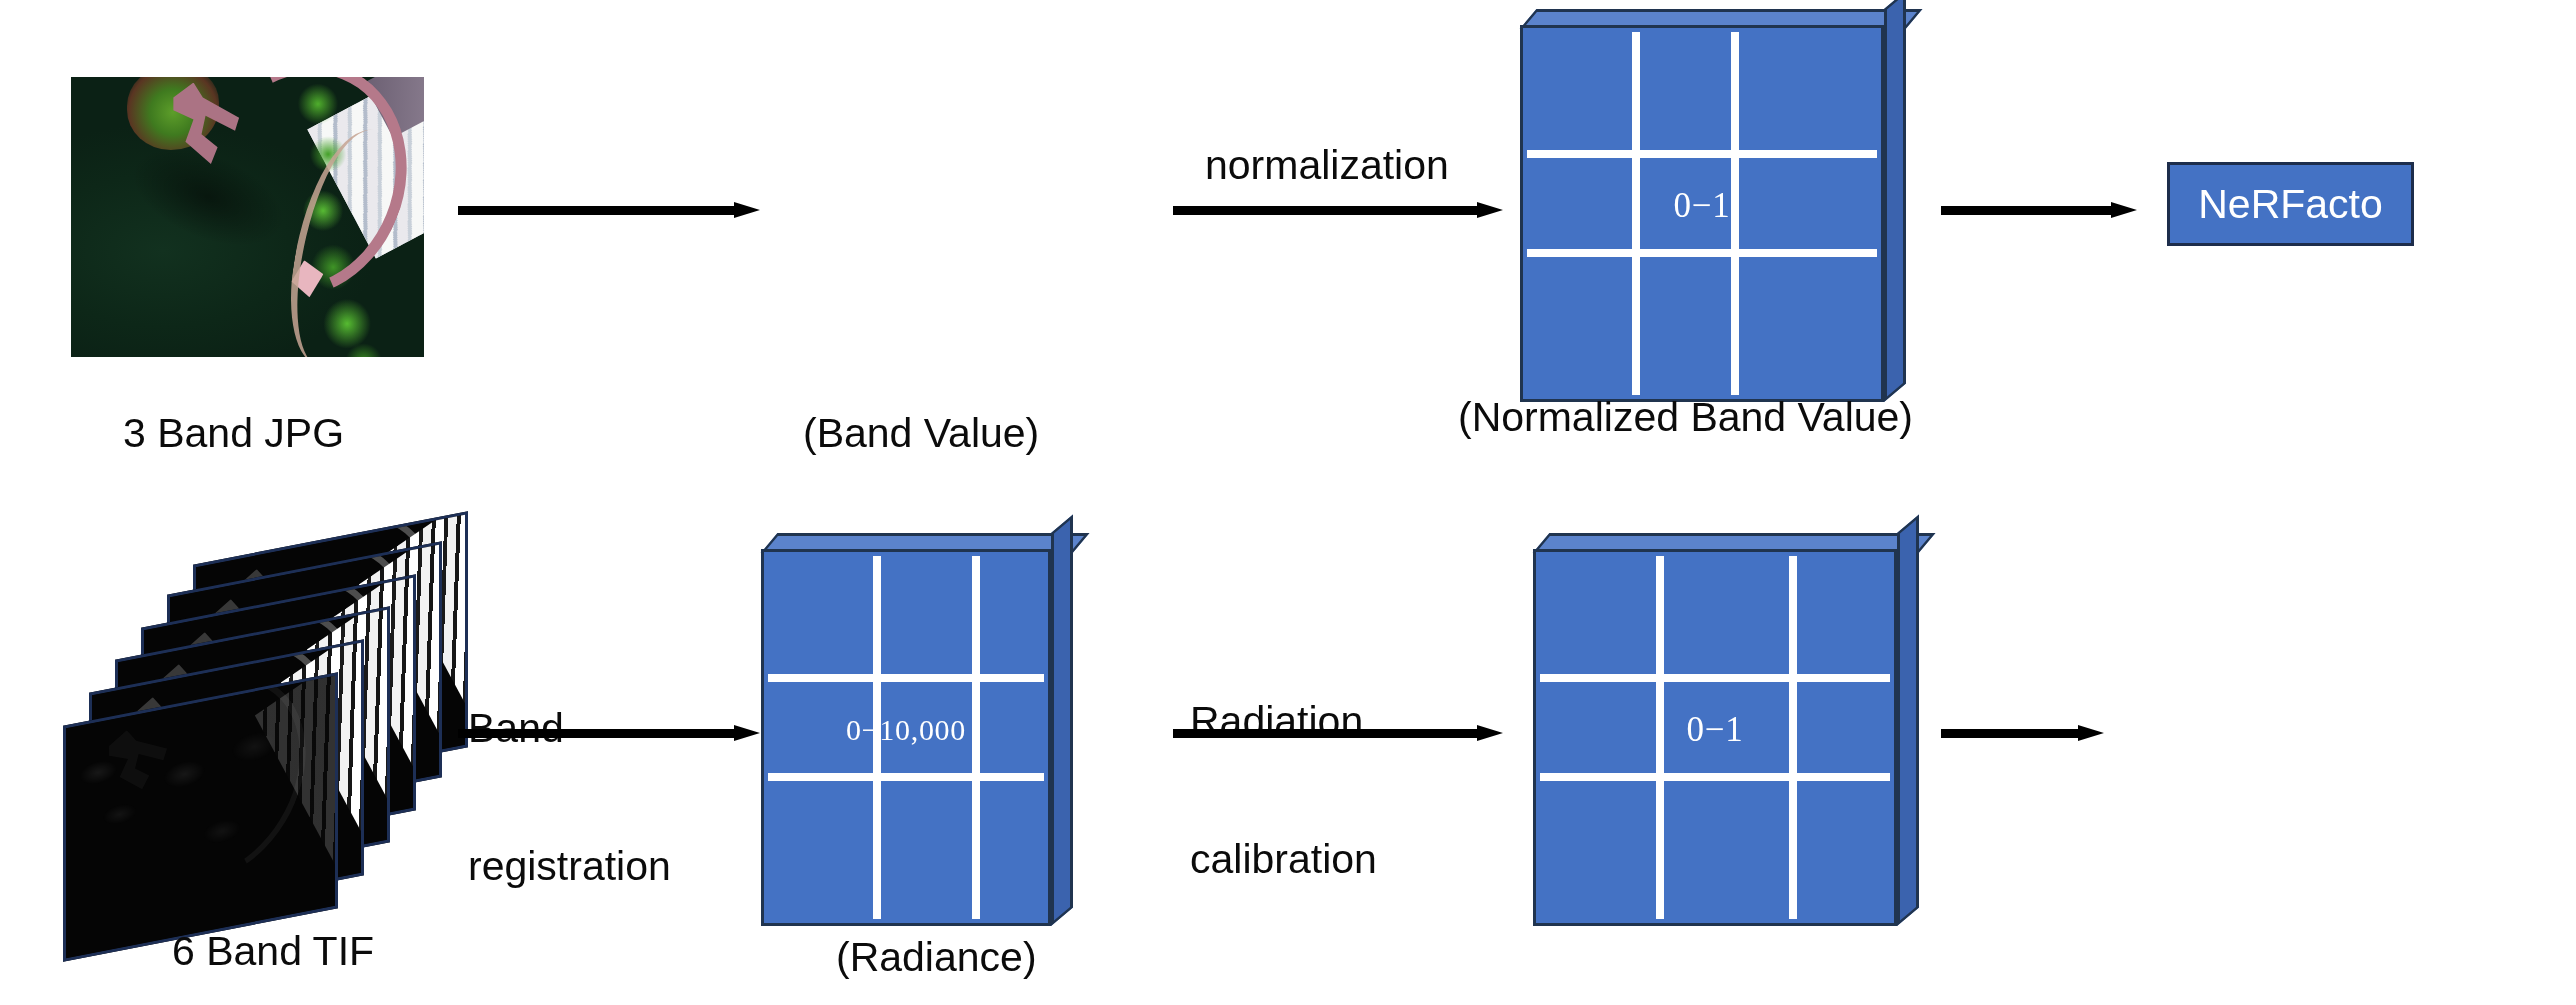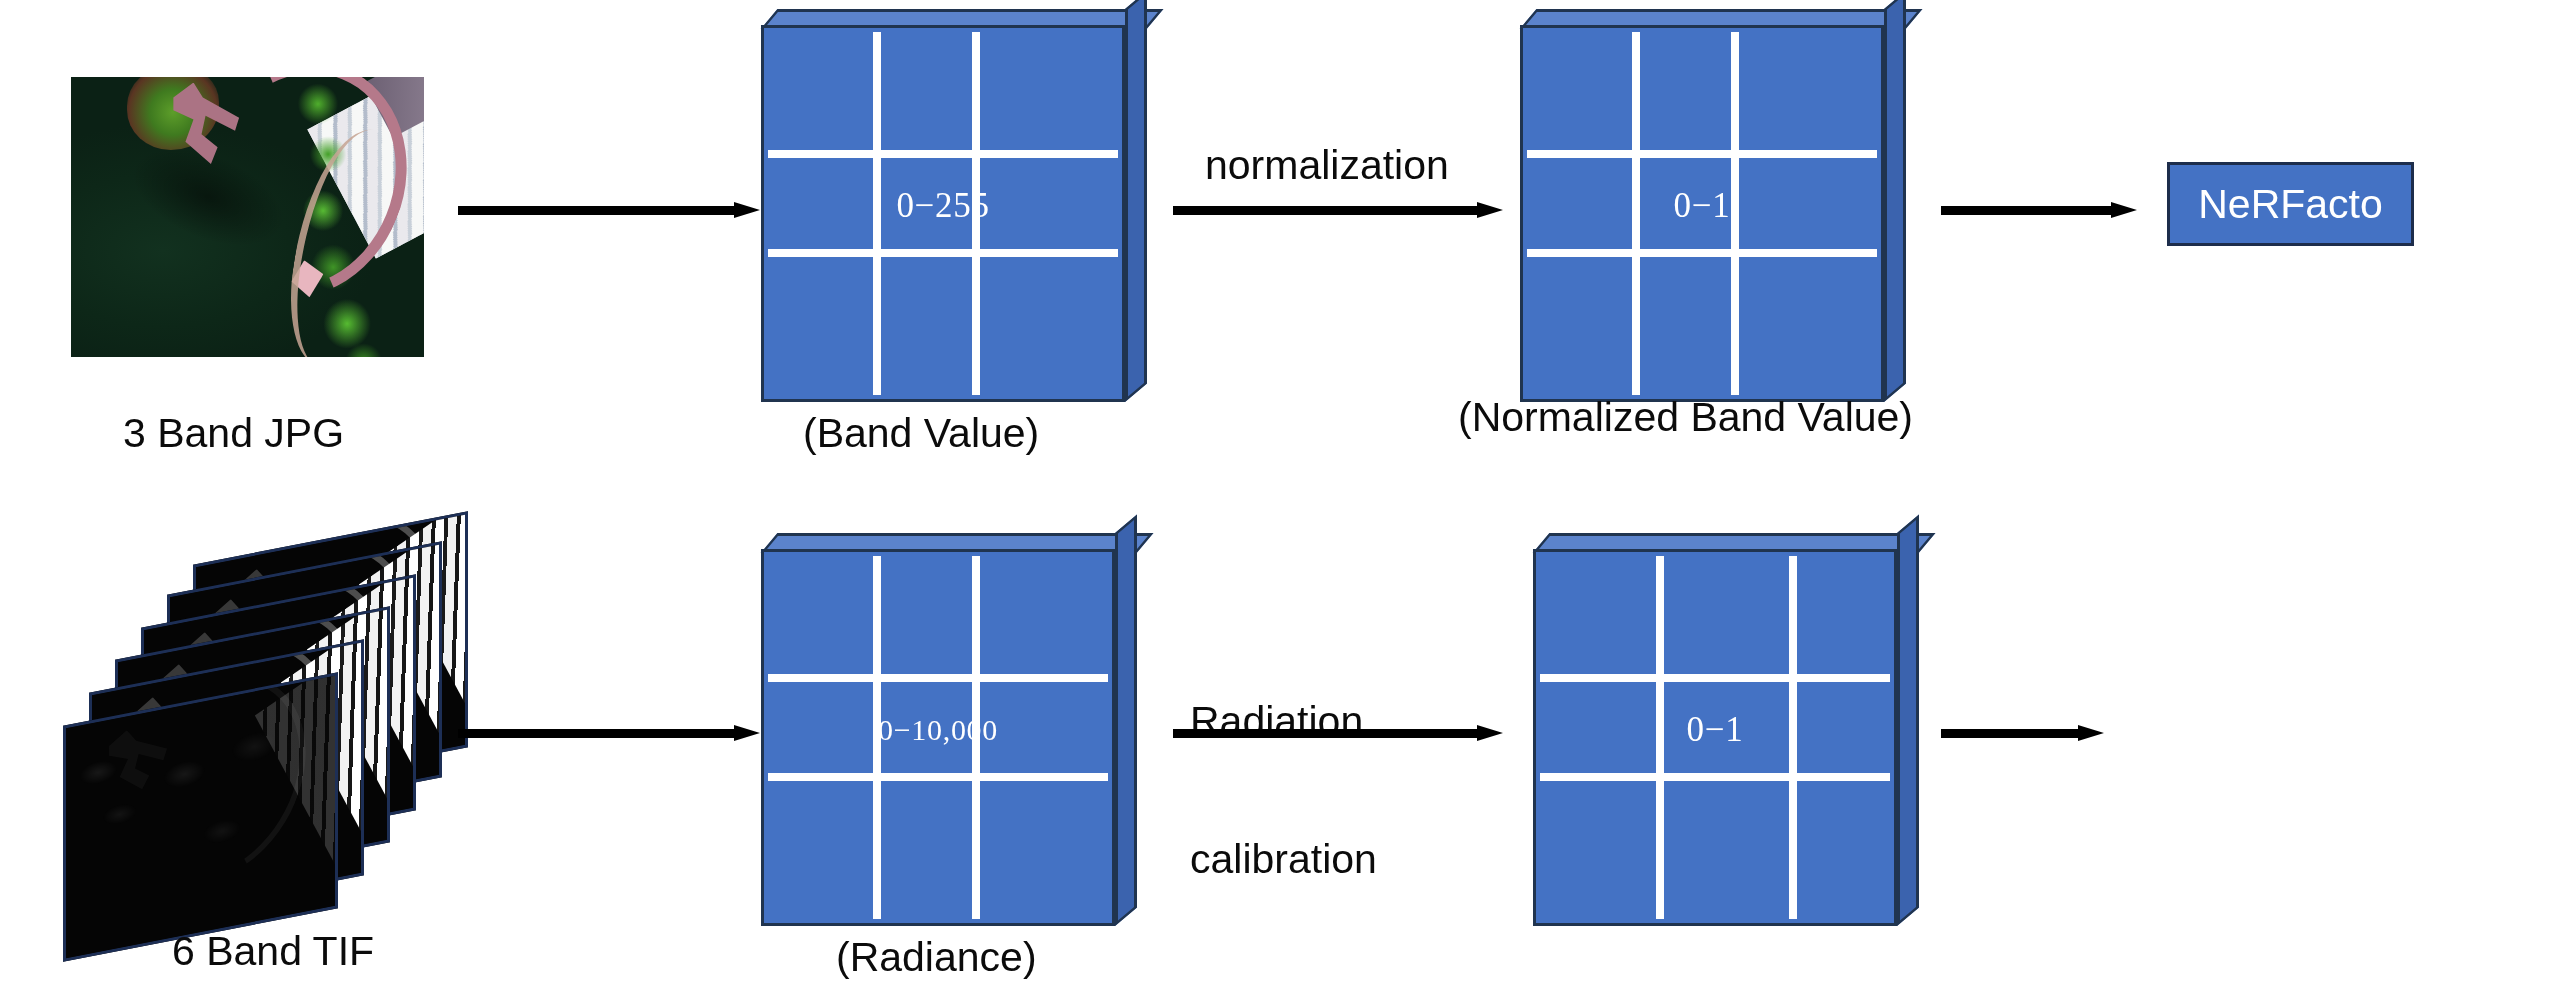--- a/index.html
+++ b/index.html
@@ -180,31 +180,20 @@
     <div class="bridge-end"></div>
     <div class="path"></div>
   </div>
   <div class="caption" style="left:123px;top:412px;">3 Band JPG</div>
 
   <div class="arrow" style="left:458px;top:202px;width:302px;">
     <div class="shaft" style="width:277px;"></div>
     <div class="head" style="left:276px;"></div>
   </div>
 
-  <div class="cube" style="left:761px;top:9.2px;width:386px;height:393px;">
-    <div class="top"></div>
-    <div class="side"></div>
-    <div class="face">
-      <div class="gridline gv" style="left:109px;"></div>
-      <div class="gridline gv" style="left:208px;"></div>
-      <div class="gridline gh" style="top:122px;"></div>
-      <div class="gridline gh" style="top:221px;"></div>
-    </div>
-    <div class="cube-value" style="font-size:35px;">0−255</div>
-  </div>
   <div class="caption" style="left:803px;top:412px;">(Band Value)</div>
 
   <div class="arrow-label" style="left:1189px;top:143px;margin-left:16px;">normalization</div>
   <div class="arrow" style="left:1173px;top:202px;width:330px;">
     <div class="shaft" style="width:305px;"></div>
     <div class="head" style="left:304px;"></div>
   </div>
 
   <div class="cube" style="left:1520px;top:9.2px;width:386px;height:393px;">
     <div class="top"></div>
@@ -267,26 +256,30 @@
     <div class="tif-card dim" style="left:10.5px;top:156px;">
       <div class="g-base"></div>
       <div class="g-arc"></div>
       <div class="g-pier"></div>
       <div class="g-veg"></div>
       <div class="g-urban"></div>
     </div>
   </div>
   <div class="caption" style="left:128px;top:930px;margin-left:44px;">6 Band TIF</div>
 
+  <div class="arrow-label" style="left:468px;top:614px;">
+    <div>Band</div>
+    <div>registration</div>
+  </div>
   <div class="arrow" style="left:458px;top:725px;width:302px;">
     <div class="shaft" style="width:277px;"></div>
     <div class="head" style="left:276px;"></div>
   </div>
 
-  <div class="cube" style="left:761px;top:533px;width:376px;height:393px;border-radius:16px;">
+  <div class="cube" style="left:761px;top:533px;width:312px;height:393px;border-radius:16px;">
     <div class="top"></div>
     <div class="side"></div>
     <div class="face">
       <div class="gridline gv" style="left:109px;"></div>
       <div class="gridline gv" style="left:208px;"></div>
       <div class="gridline gh" style="top:122px;"></div>
       <div class="gridline gh" style="top:221px;"></div>
     </div>
     <div class="cube-value" style="font-size:30px;">0−10,000</div>
   </div>

